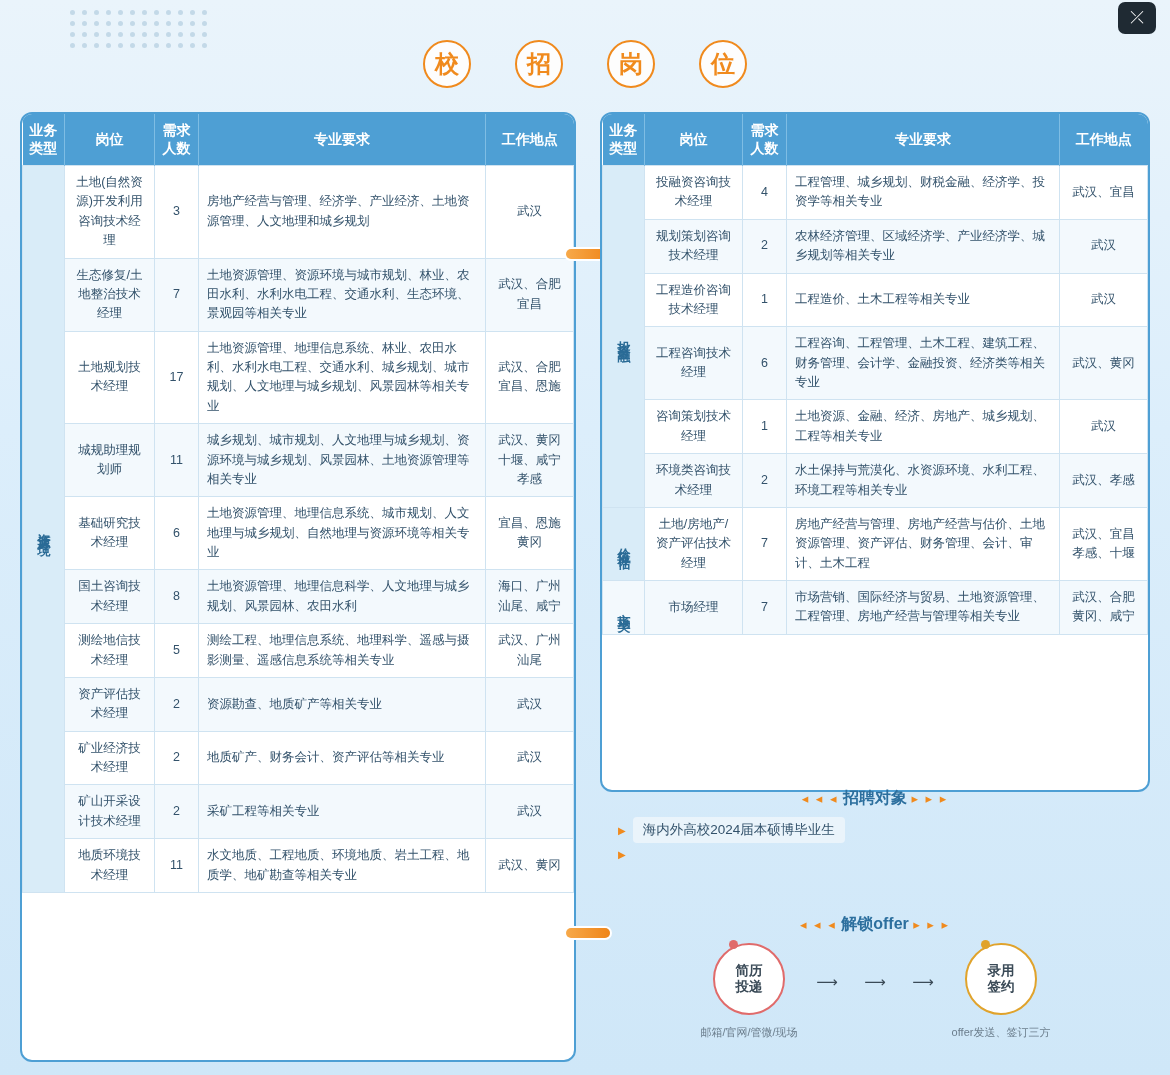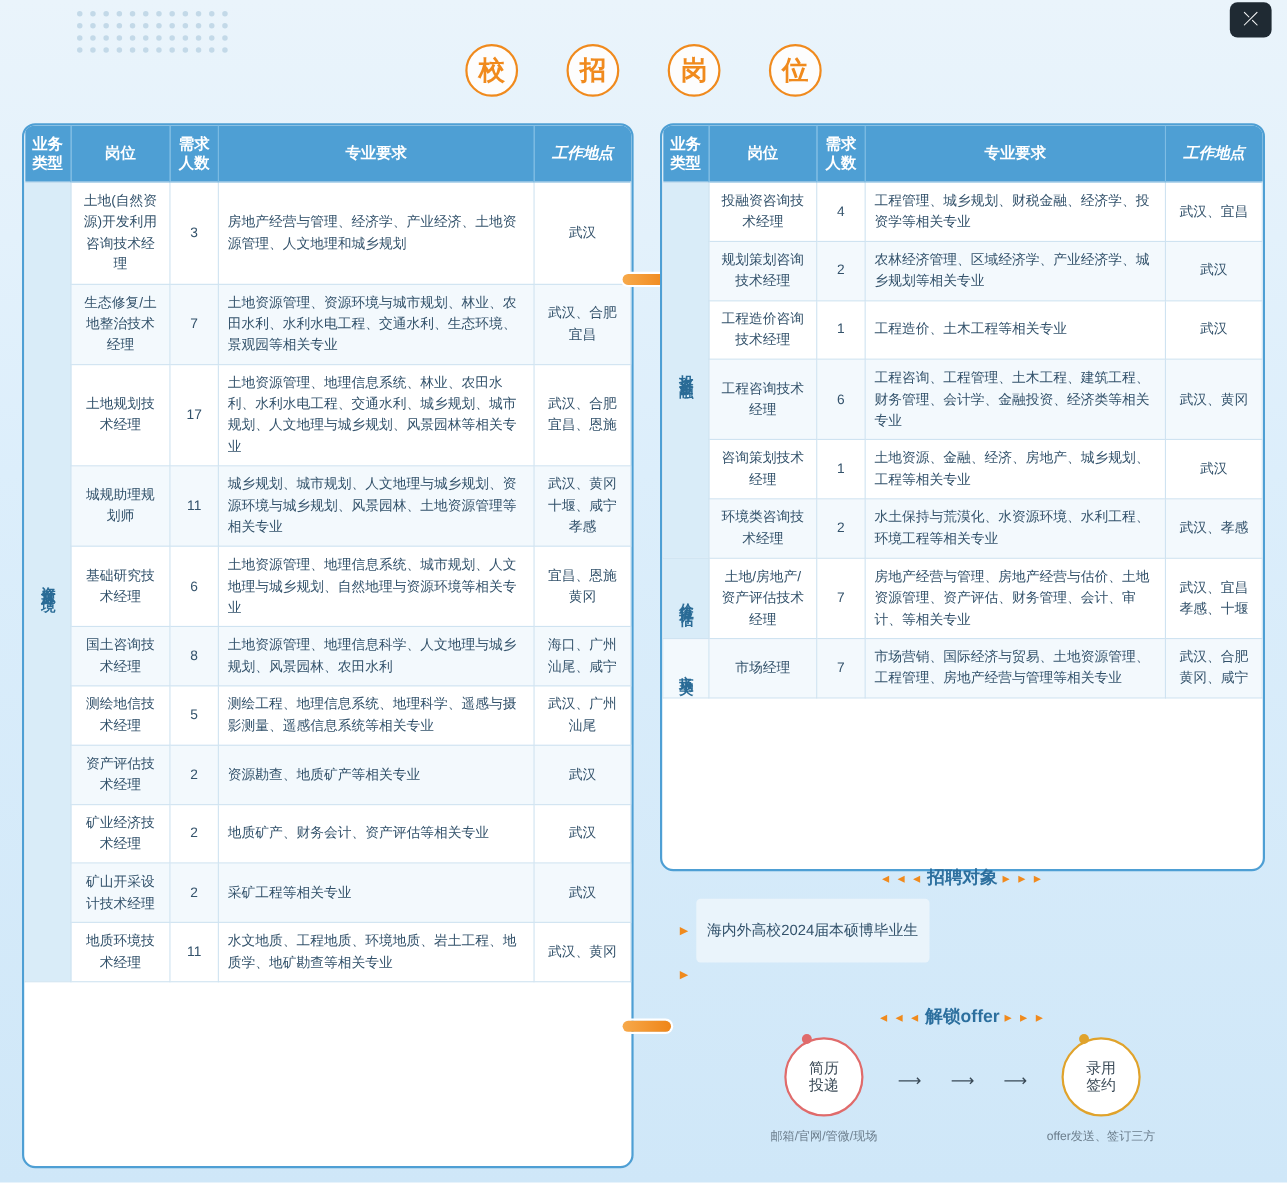--- a/index.html
+++ b/index.html
@@ -47,21 +47,21 @@
   }
   #left-panel  { left:20px;  top:112px; width:556px; height:950px; }
   #right-panel { left:600px; top:112px; width:550px; height:680px; }
 
   table { border-collapse:collapse; width:100%; table-layout:fixed; }
   thead th {
     background:#4e9fd4; color:#fff; font-size:14px; font-weight:bold;
     padding:8px 2px; line-height:1.25; border-right:1px solid #7ebde4;
     text-align:center;
   }
-  thead th:last-child { border-right:none;font-style:italic; }
+  thead th:last-child { border-right:none; }
   tbody td {
     border:1px solid #cfe3f1; font-size:12.5px; line-height:1.55;
     padding:7px 8px; color:#33526b; vertical-align:middle;
   }
   td.c { text-align:center; }
   td.biz {
     background:#d9ecf8; font-weight:bold; color:#2a6b96; text-align:center;
     font-size:13px; letter-spacing:2px;
   }
   td.vert {
@@ -86,31 +86,31 @@
   }
   .section-title .arrow { color:#f08a1d; font-size:13px; letter-spacing:2px; }
 
   #recruit-target { position:absolute; left:600px; top:774px; width:550px; }
   .target-item {
     display:flex; align-items:center; gap:7px;
     margin:6px 0 6px 18px; font-size:13.5px; color:#33526b;
   }
   .target-item .tri { color:#f08a1d; font-size:10px; }
   .target-item .txt {
-    background:#eaf4fb; border-radius:4px; padding:20px 10px;
+    background:#eaf4fb; border-radius:4px; padding:4px 10px;
   }
 
   #unlock-offer { position:absolute; left:600px; top:900px; width:550px; }
   .flow { display:flex; align-items:flex-start; justify-content:center; gap:4px; margin-top:6px; }
   .flow-step { width:104px; text-align:center; }
   .circle {
     width:72px; height:72px; border-radius:50%; margin:0 auto;
     border:2.5px solid #d86b6b; background:#fff;
     display:flex; flex-direction:column; align-items:center; justify-content:center;
-    font-size:13.5px; font-weight:normal; color:#3a4a57; line-height:1.2;
+    font-size:13.5px; font-weight:bold; color:#3a4a57; line-height:1.2;
     position:relative;
   }
   .circle .dot {
     position:absolute; top:-5px; width:9px; height:9px; border-radius:50%;
   }
   .c1 { border-color:#e06b6b; } .c1 .dot { background:#e06b6b; left:14px; }
   .c2 { border-color:#2f7fc4; } .c2 .dot { background:#2f7fc4; left:14px; }
   .c3 { border-color:#3fae72; } .c3 .dot { background:#3fae72; left:14px; }
   .c4 { border-color:#e0a32c; } .c4 .dot { background:#e0a32c; left:14px; }
   .flow-cap { font-size:11px; color:#6b7d8c; margin-top:10px; }
@@ -330,21 +330,21 @@
         <tr class="alt">
           <td class="c">环境类咨询技术经理</td>
           <td class="c">2</td>
           <td>水土保持与荒漠化、水资源环境、水利工程、环境工程等相关专业</td>
           <td class="c">武汉、孝感</td>
         </tr>
         <tr>
           <td class="biz vert" rowspan="1">价值评估</td>
           <td class="c">土地/房地产/资产评估技术经理</td>
           <td class="c">7</td>
-          <td>房地产经营与管理、房地产经营与估价、土地资源管理、资产评估、财务管理、会计、审计、等相关专业</td>
+          <td>房地产经营与管理、房地产经营与估价、土地资源管理、资产评估、财务管理、会计、审计、土木工程</td>
           <td class="c">武汉、宜昌孝感、十堰</td>
         </tr>
         <tr class="alt">
           <td class="biz vert" rowspan="1">市场类</td>
           <td class="c">市场经理</td>
           <td class="c">7</td>
           <td>市场营销、国际经济与贸易、土地资源管理、工程管理、房地产经营与管理等相关专业</td>
           <td class="c">武汉、合肥黄冈、咸宁</td>
         </tr>
       </tbody>

